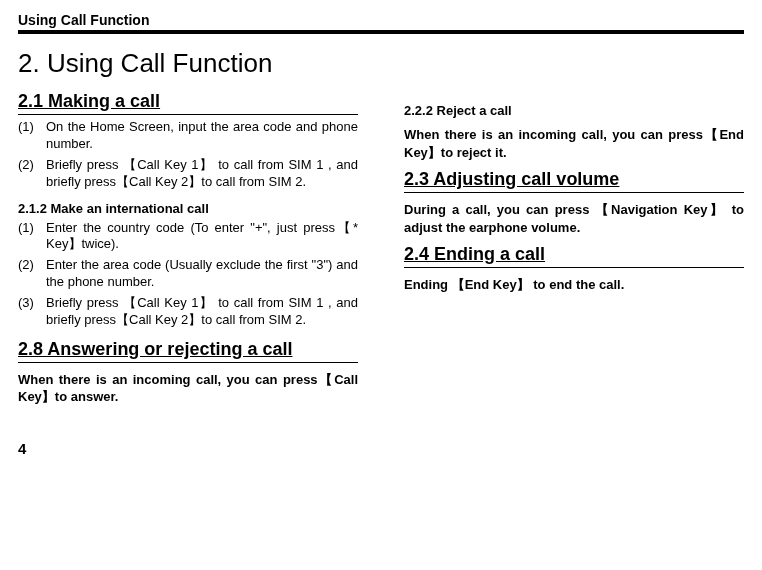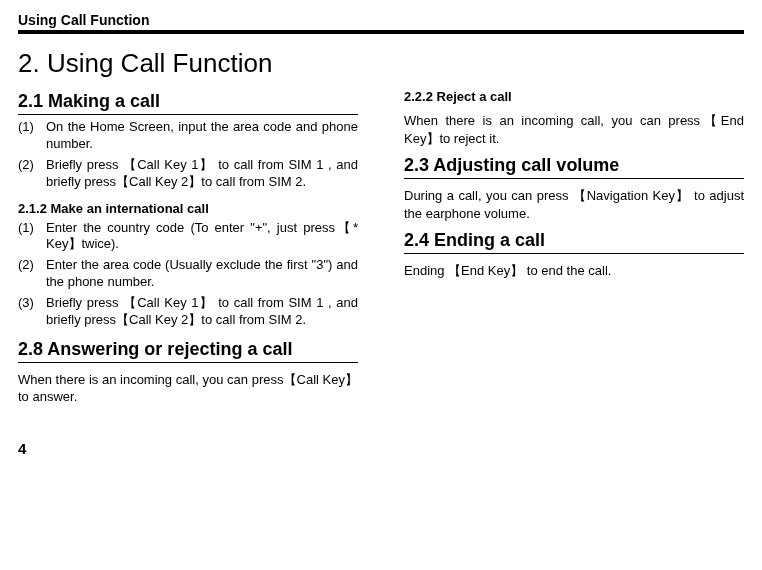--- a/index.html
+++ b/index.html
@@ -38,20 +38,21 @@
   gap: 46px;
 }
 .col {
   flex: 1;
   min-width: 0;
 }
 .h2 {
   font-size: 18px;
   font-weight: bold;
   margin: 2px 0 2px 0;
+  text-decoration: underline;
 }
 .secrule {
   border-top: 1px solid #000;
   margin-bottom: 4px;
 }
 .h3 {
   font-size: 13px;
   font-weight: bold;
   margin: 6px 0 4px 0;
 }
@@ -72,20 +73,21 @@
   flex: 0 0 28px;
 }
 .txt {
   flex: 1;
 }
 .para {
   font-size: 13px;
   line-height: 1.35;
   margin: 8px 0;
   text-align: justify;
+  font-weight: bold;
 }
 .pagenum {
   font-size: 15px;
   font-weight: bold;
   margin-top: 26px;
 }
 </style>
 </head>
 <body>
 
@@ -128,21 +130,21 @@
         </li>
       </ul>
 
       <div class="h2">2.8 Answering or rejecting a call</div>
       <div class="secrule"></div>
 
       <div class="para">When there is an incoming call, you can press【Call Key】to answer.</div>
     </div>
 
     <div class="col">
-      <div class="h3" style="margin-top:0">2.2.2 Reject a call</div>
+      <div class="h3" style="margin-top:14px">2.2.2 Reject a call</div>
       <div class="para">When there is an incoming call, you can press【End Key】to reject it.</div>
 
       <div class="h2">2.3 Adjusting call volume</div>
       <div class="secrule"></div>
       <div class="para">During a call, you can press  【Navigation Key】  to adjust the earphone volume.</div>
 
       <div class="h2">2.4 Ending a call</div>
       <div class="secrule"></div>
       <div class="para">Ending  【End Key】  to end the call.</div>
     </div>

